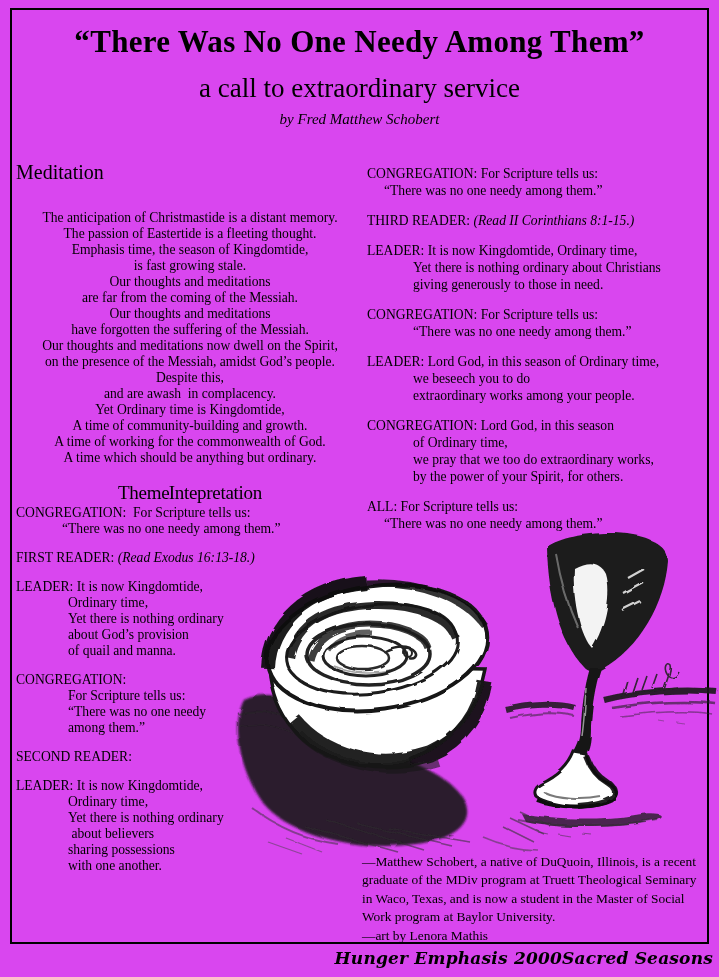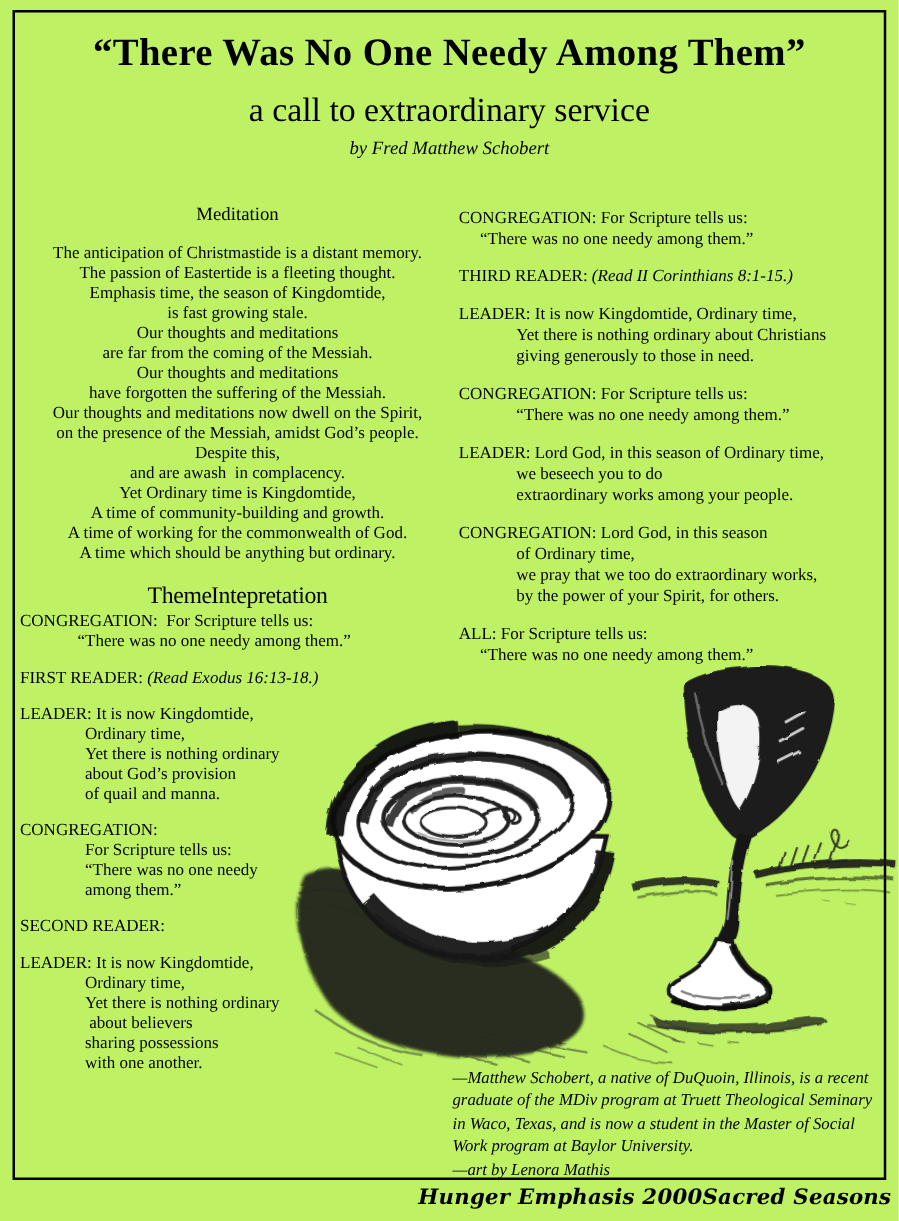--- a/index.html
+++ b/index.html
@@ -1,36 +1,36 @@
 <!DOCTYPE html>
 <html><head>
 <meta charset="utf-8">
 <style>
   html,body{margin:0;padding:0;background:#fff;}
   body{width:719px;height:977px;font-family:"Liberation Serif",serif;color:#000;}
-  .page{position:relative;width:719px;height:977px;background:#bef264;overflow:hidden;}
+  .page{position:relative;width:719px;height:977px;background:#d946ef;overflow:hidden;}
   .border-box{position:absolute;left:10px;top:8px;width:695px;height:932px;border:2px solid #000;}
   .header{position:absolute;left:0;top:24px;width:719px;text-align:center;}
   .title{font-size:31px;font-weight:bold;letter-spacing:.3px;}
   .subtitle{font-size:27px;font-weight:normal;margin-top:13px;}
   .byline{font-size:15px;font-style:italic;margin-top:7px;}
   .col-left{position:absolute;left:16px;top:162px;width:348px;font-size:13.6px;line-height:16px;}
   .col-right{position:absolute;left:367px;top:165px;width:346px;font-size:13.6px;line-height:17px;}
-  .h-med{text-align:center;font-size:15px;line-height:20px;margin:0 0 12px 0;}
+  .h-med{font-size:20px;line-height:20px;margin:0 0 28px 0;}
   .h-theme{text-align:center;font-size:19px;line-height:20px;margin:17px 0 2px 0;word-spacing:-5px;letter-spacing:-.3px;}
   .med{text-align:center;}
   .block{margin-bottom:13px;}
   .line{white-space:pre-wrap;}
   .em{font-style:italic;}
   .col-left .q{padding-left:46px;}
   .col-left .w{padding-left:52px;}
   .col-right .q{padding-left:17px;}
   .col-right .w{padding-left:46px;}
   .artwork{position:absolute;left:238px;top:520px;width:481px;height:340px;pointer-events:none;}
-  .bio{position:absolute;left:362px;top:853px;width:358px;font-style:italic;font-size:13.4px;line-height:18.4px;}
+  .bio{position:absolute;left:362px;top:853px;width:358px;font-size:13.4px;line-height:18.4px;}
   .footer{position:absolute;left:6px;top:948px;width:707px;display:flex;justify-content:flex-end;
           font-family:"DejaVu Serif",serif;font-weight:bold;font-style:italic;font-size:17px;letter-spacing:.2px;}
 </style>
 </head>
 <body>
 
 <div class="page">
   <div class="border-box"></div>
 
   <div class="header">

